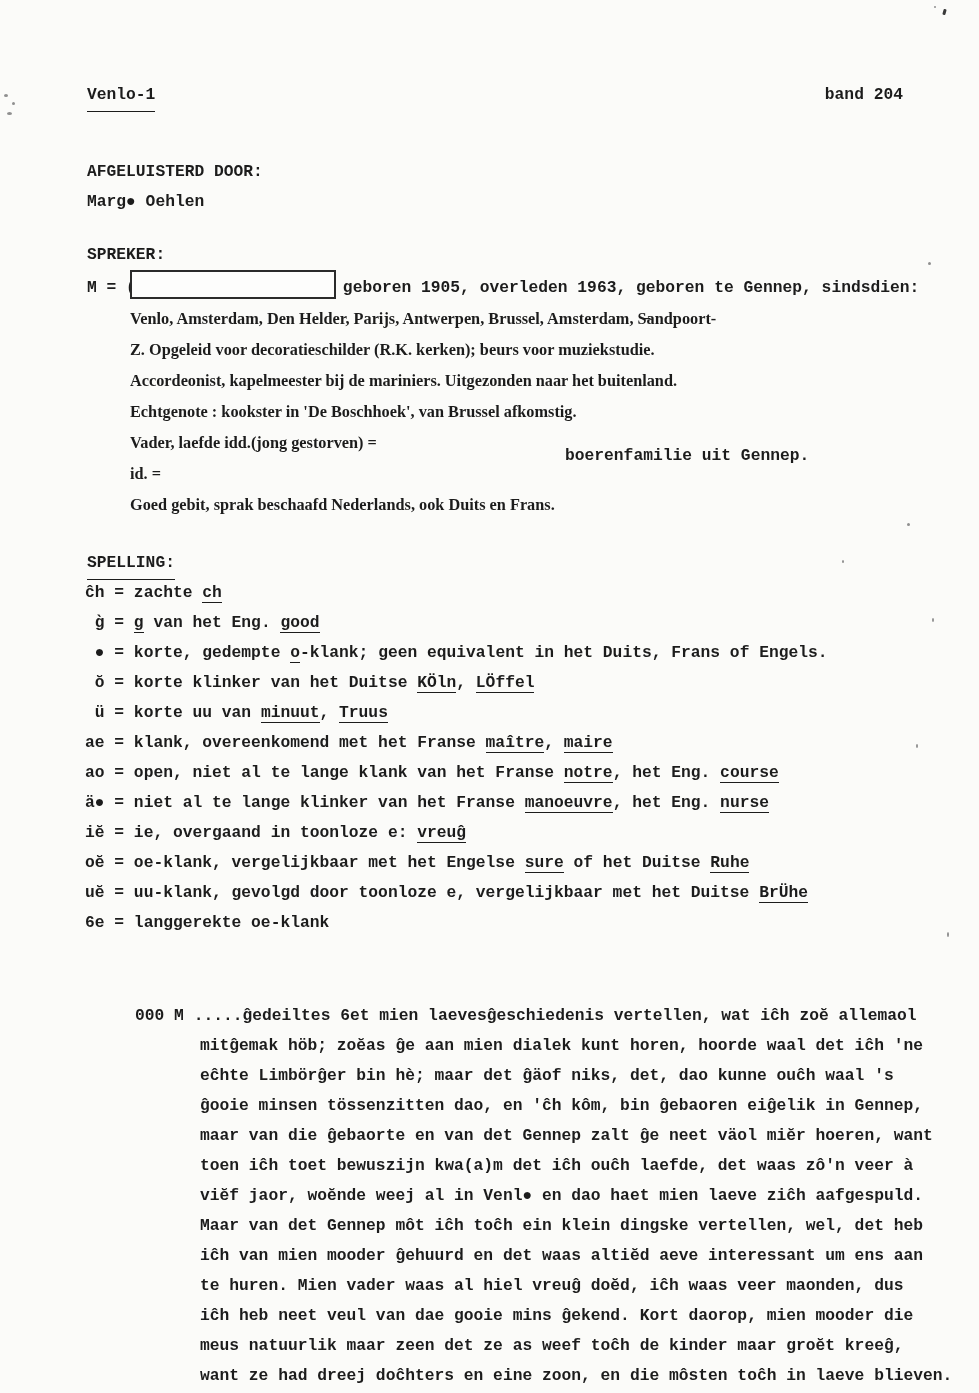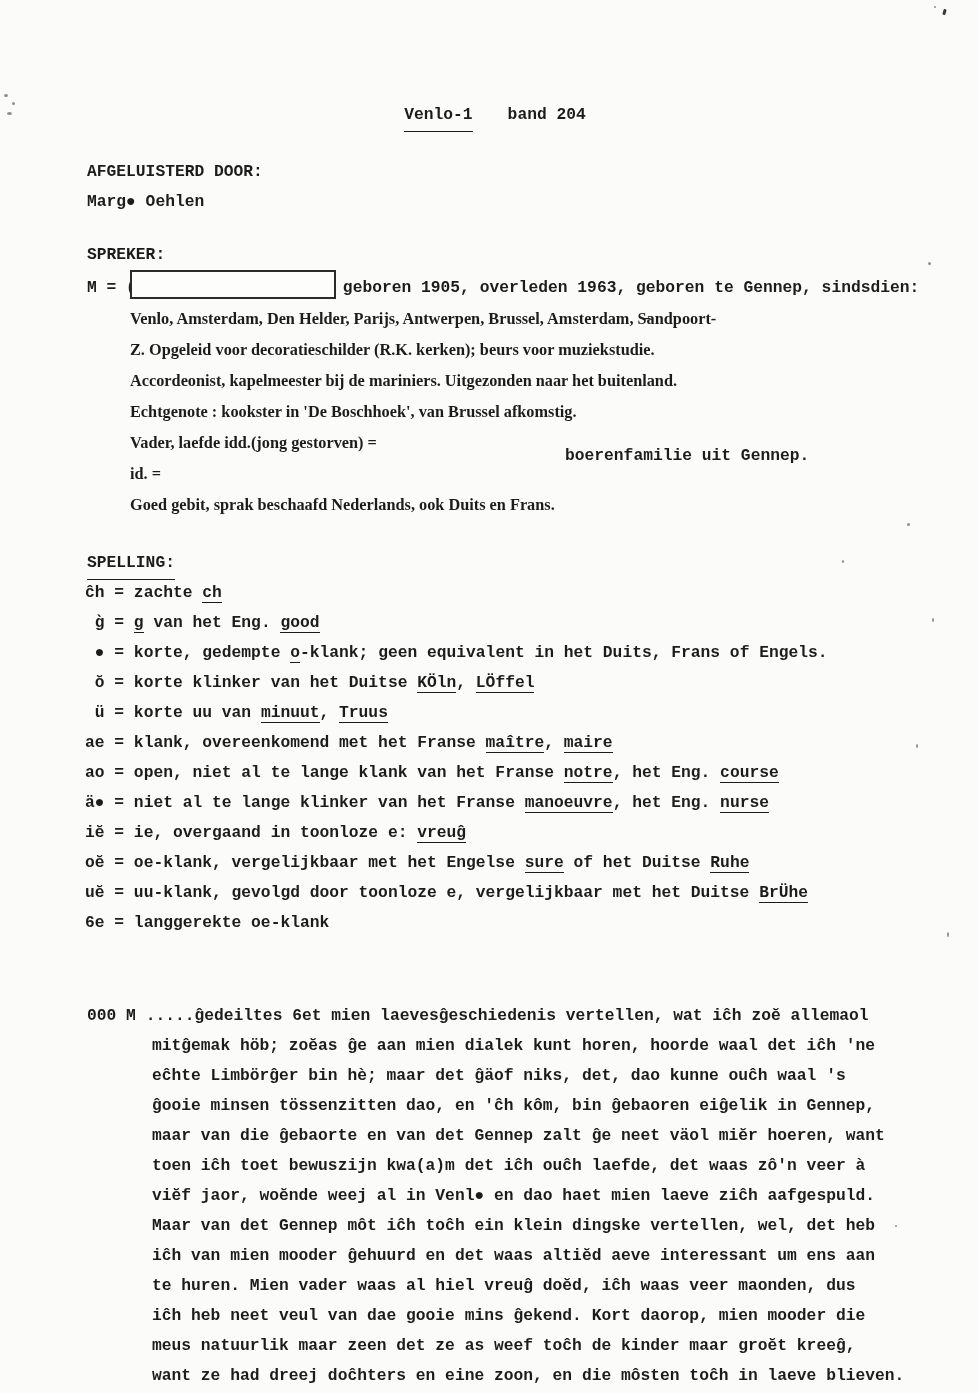--- a/index.html
+++ b/index.html
@@ -4,39 +4,39 @@
 <style>
   html,body{margin:0;padding:0;background:#e8e8e8;}
   .page{
     position:relative;width:979px;height:1393px;overflow:hidden;
     background:#fbfbf9;color:#1c1c1c;
     font-family:"Liberation Mono","DejaVu Sans Mono",monospace;
     font-weight:700;font-size:16.3px;line-height:30px;
   }
   .ul{border-bottom:1.8px solid currentColor;padding-bottom:1px;}
   .u{border-bottom:1.8px solid currentColor;}
-  .hdr{position:absolute;top:100px;left:87px;right:76px;display:flex;justify-content:center;gap:35px;}
+  .hdr{position:absolute;top:80px;left:87px;right:76px;display:flex;justify-content:space-between;gap:35px;}
   .afg{position:absolute;top:157px;left:87px;line-height:30px;}
   .spk-label{position:absolute;top:240px;left:87px;}
   .spk{position:absolute;top:270px;left:87px;line-height:31px;}
   .spk .ln{white-space:nowrap;}
   .ind{padding-left:43px;font-family:Liberation Serif, serif;}
   .pre{white-space:pre;}
   .redact{
     display:inline-block;width:202px;height:25px;border:2px solid #2b2b2b;
     background:#fdfdfc;vertical-align:-7px;margin-left:-6px;margin-right:7px;
   }
   .note{position:absolute;left:565px;top:441px;white-space:nowrap;}
   .spelling-label{position:absolute;top:548px;left:87px;}
   .spelling{position:absolute;top:578px;left:85px;line-height:30px;}
   .srow{white-space:nowrap;}
   .sym{display:inline-block;width:1.2em;text-align:right;white-space:pre;}
   .eq{display:inline-block;margin:0 0.6em;}
   .transcript{position:absolute;top:1001px;left:87px;line-height:30px;}
-  .tln{white-space:nowrap;}
+  .tln{white-space:nowrap;margin-left:48px;}
   .ind2{padding-left:65px;}
   .ctr,.spkr{margin-right:0.6em;}
   .speck{position:absolute;border-radius:50%;background:#8f8f8f;}
   .speck.dark{background:#3a3a3a;}
 </style>
 </head>
 <body>
 
 <div class="page">
 

